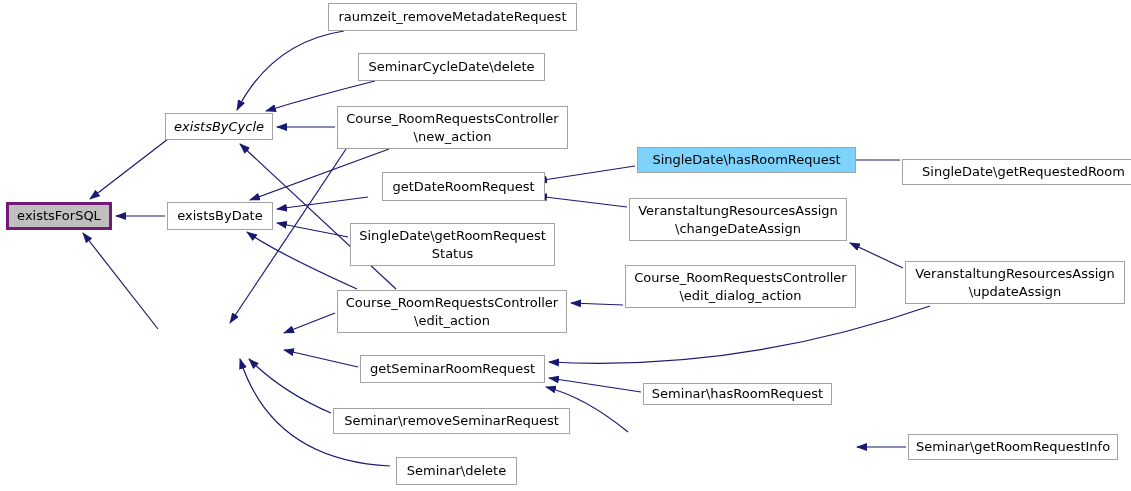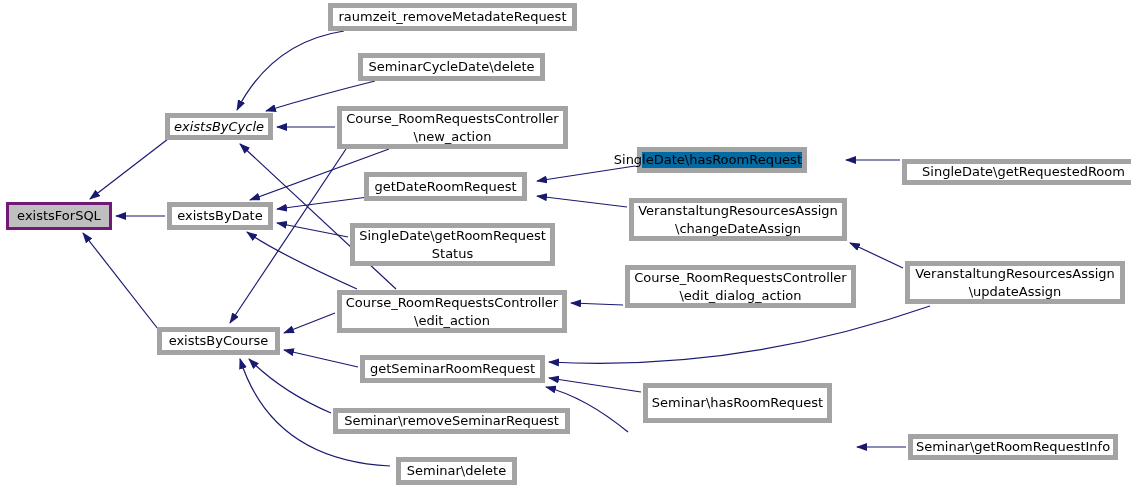--- a/index.html
+++ b/index.html
@@ -23,21 +23,21 @@
     stroke-width:1.2px;
   }
   .node{
     position:absolute;
     box-sizing:border-box;
     display:flex;
     flex-direction:column;
     align-items:center;
     justify-content:center;
     background:#ffffff;
-    border:5px solid #a3a3a3;
+    border:1px solid #a3a3a3;
     font-size:13px;
     line-height:1.35;
     color:#000000;
     text-align:center;
     white-space:nowrap;
     cursor:pointer;
   }
   .node.selected{
     background:#bfbfbf;
     border:3px solid #701a75;
@@ -84,65 +84,62 @@
 
 <div class="node selected" style="left: 6px; top: 202px; width: 106px; height: 28px; background: rgb(191, 191, 191);">
       <span>existsForSQL</span>
     </div>
     <div class="node" style="left: 165px; top: 113px; width: 108px; height: 27px; background: rgb(255, 255, 255); font-style: italic;">
       <span>existsByCycle</span>
     </div>
     <div class="node" style="left: 167px; top: 202px; width: 106px; height: 28px; background: rgb(255, 255, 255); justify-content: center;">
       <span>existsByDate</span>
     </div>
-    <div class="node" style="left: 157px; top: 327px; width: 123px; height: 28px; background: rgb(255, 255, 255);">
-      <span>existsByCourse</span>
-    </div>
     <div class="node" style="left: 328px; top: 3px; width: 249px; height: 28px; background: rgb(255, 255, 255);">
       <span>raumzeit_removeMetadateRequest</span>
     </div>
     <div class="node" style="left: 358px; top: 53px; width: 187px; height: 28px; background: rgb(255, 255, 255);">
       <span>SeminarCycleDate\delete</span>
     </div>
     <div class="node" style="left: 337px; top: 106px; width: 231px; height: 43px; background: rgb(255, 255, 255);">
       <span>Course_RoomRequestsController</span>
       <span>\new_action</span>
     </div>
-    <div class="node" style="left: 364px; top: 172px; width: 163px; height: 29px; background: rgb(255, 255, 255);">
+    <div class="node" style="left: 382px; top: 172px; width: 163px; height: 29px; background: rgb(255, 255, 255);">
       <span>getDateRoomRequest</span>
     </div>
     <div class="node" style="left: 350px; top: 223px; width: 205px; height: 43px; background: rgb(255, 255, 255);">
       <span>SingleDate\getRoomRequest</span>
       <span>Status</span>
     </div>
     <div class="node" style="left: 337px; top: 290px; width: 230px; height: 43px; background: rgb(255, 255, 255);">
       <span>Course_RoomRequestsController</span>
       <span>\edit_action</span>
     </div>
     <div class="node" style="left: 360px; top: 355px; width: 185px; height: 28px; background: rgb(255, 255, 255);">
       <span>getSeminarRoomRequest</span>
     </div>
     <div class="node" style="left: 333px; top: 408px; width: 237px; height: 26px; background: rgb(255, 255, 255);">
       <span>Seminar\removeSeminarRequest</span>
     </div>
     <div class="node" style="left: 396px; top: 457px; width: 121px; height: 28px; background: rgb(255, 255, 255);">
       <span>Seminar\delete</span>
     </div>
-    <div class="node" style="left: 637px; top: 147px; width: 170px; height: 26px; background: #0369a1; align-items: flex-end;">
+    <div class="node" style="left: 637px; top: 147px; width: 219px; height: 26px; background: #7dd3fc;">
       <span>SingleDate\hasRoomRequest</span>
     </div>
     <div class="node" style="left: 629px; top: 198px; width: 218px; height: 43px; background: rgb(255, 255, 255);">
       <span>VeranstaltungResourcesAssign</span>
       <span>\changeDateAssign</span>
     </div>
     <div class="node" style="left: 625px; top: 265px; width: 231px; height: 43px; background: rgb(255, 255, 255);">
       <span>Course_RoomRequestsController</span>
       <span>\edit_dialog_action</span>
     </div>
-    <div class="node" style="left: 643px; top: 383px; width: 189px; height: 40px; background: rgb(255, 255, 255);">
+    <div class="node" style="left: 643px; top: 383px; width: 189px; height: 22px; background: rgb(255, 255, 255);">
       <span>Seminar\hasRoomRequest</span>
     </div>
     <div class="node" style="left: 902px; top: 159px; width: 243px; height: 26px; background: rgb(255, 255, 255);">
       <span>SingleDate\getRequestedRoom</span>
     </div>
     <div class="node" style="left: 905px; top: 261px; width: 220px; height: 43px; background: rgb(255, 255, 255);">
       <span>VeranstaltungResourcesAssign</span>
       <span>\updateAssign</span>
     </div>
     <div class="node" style="left: 908px; top: 434px; width: 210px; height: 26px; background: rgb(255, 255, 255);">

